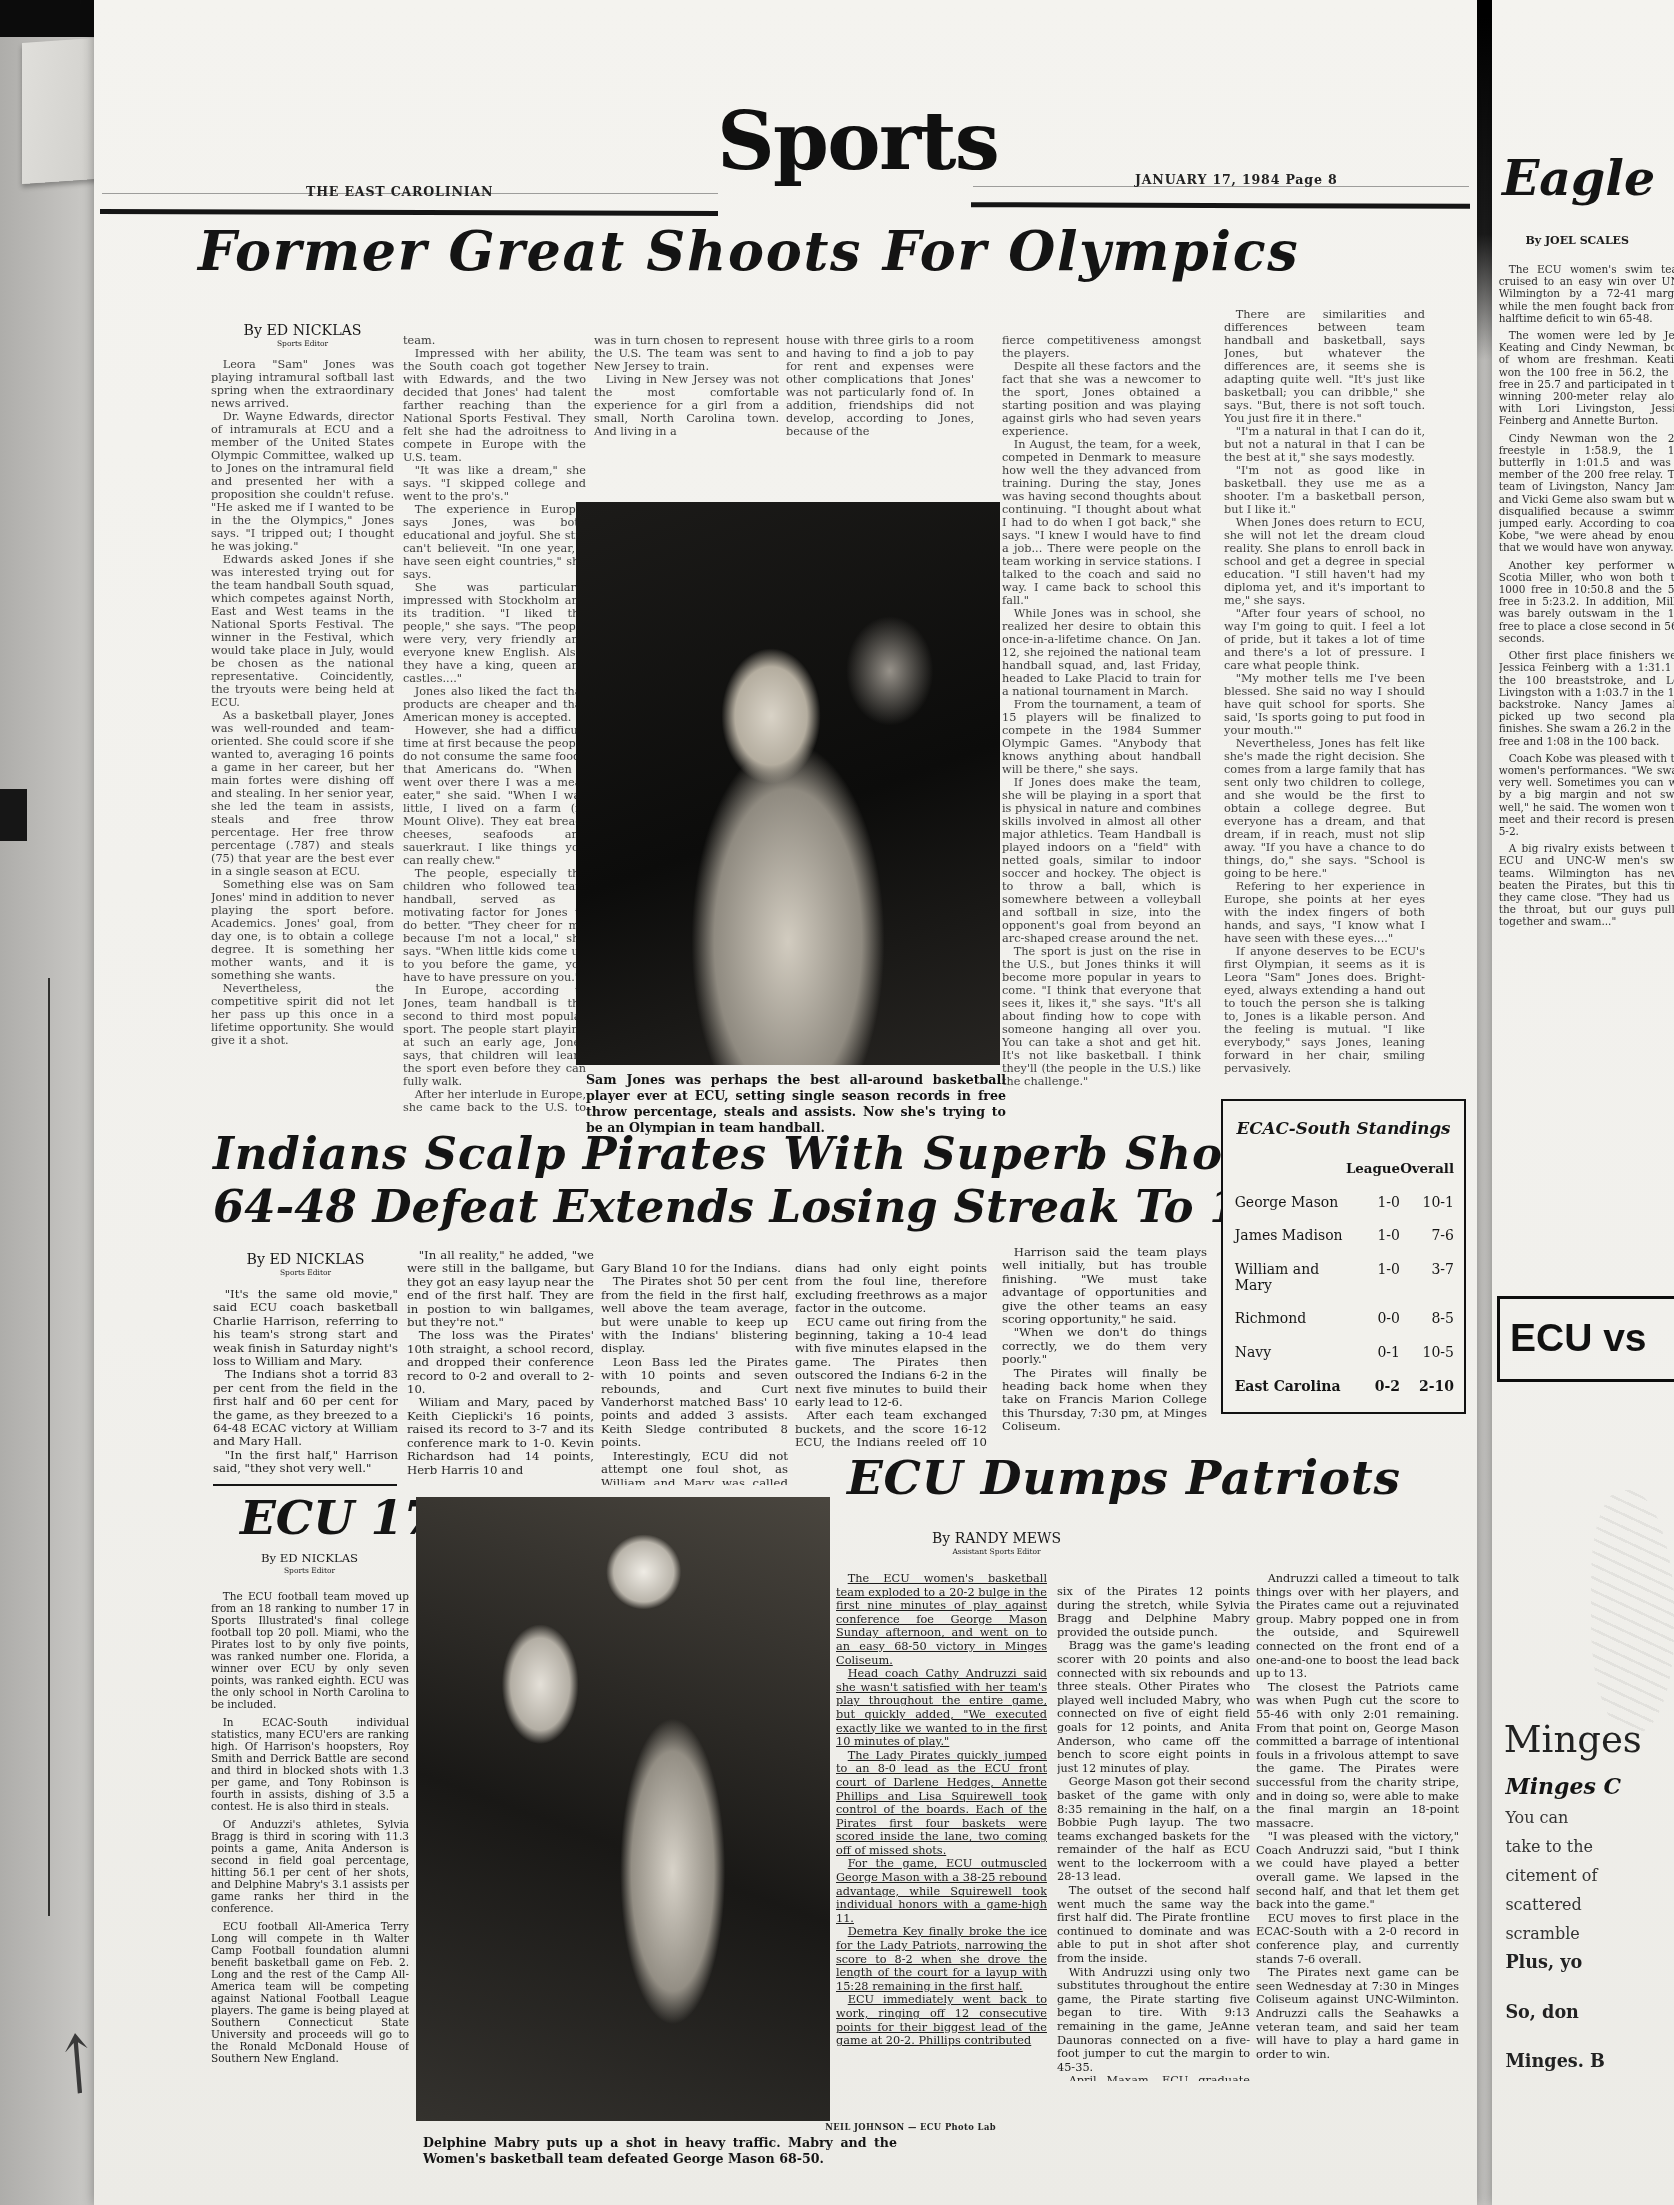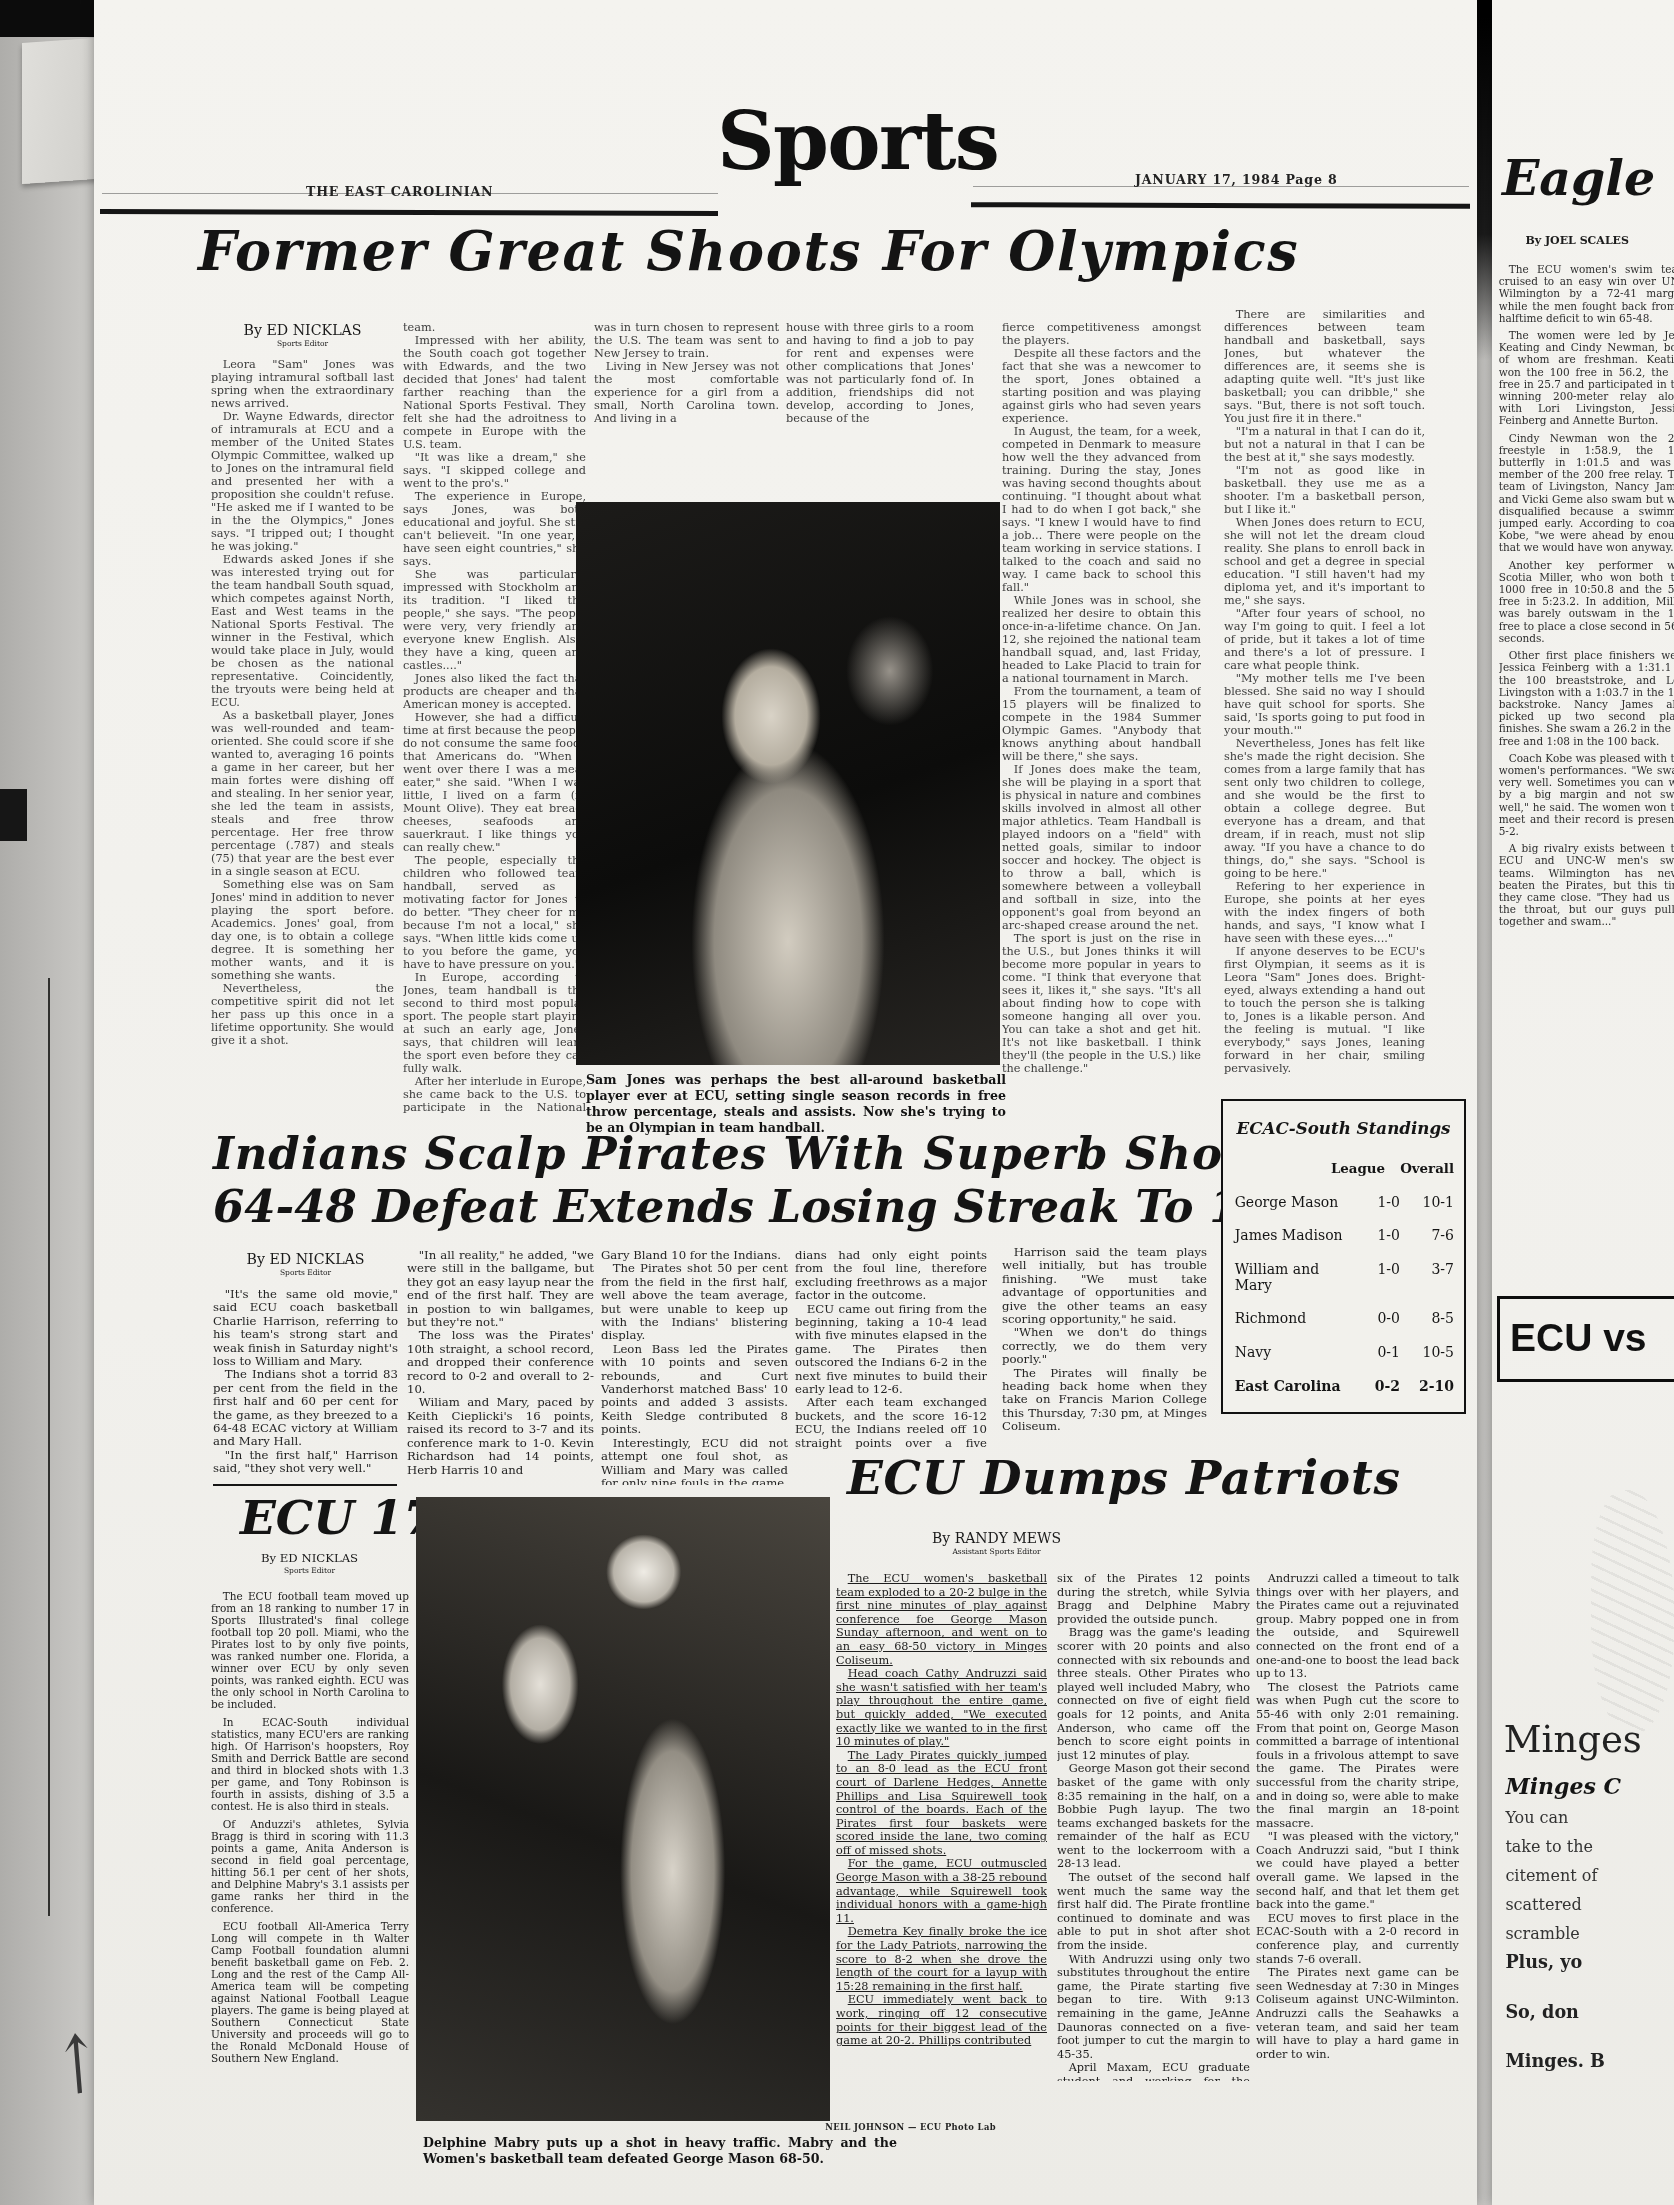--- a/index.html
+++ b/index.html
@@ -10,41 +10,41 @@
   .hl{font-family:"DejaVu Serif",serif;font-style:italic;font-weight:bold;color:#141414;white-space:nowrap;}
   .masthead-small{font-weight:bold;font-size:12.6px;letter-spacing:0.8px;color:#222;}
   .sports-title{font-family:"DejaVu Serif",serif;font-weight:bold;font-size:80px;color:#101010;letter-spacing:-1.7px;}
   .rule{background:#151515;}
   .thinrule{background:#555;height:0.8px;}
   .byline{text-align:center;font-weight:normal;color:#1a1a1a;}
   .byline .n{font-size:14.2px;display:block;}
   .byline .r{font-size:7.5px;display:block;margin-top:0.8px;}
   .body-col{text-align:justify;overflow:hidden;}
   .body-col p{margin:0;text-indent:11.7px;}
-  .body-col p.cont{text-indent:0;}
+  .body-col p.cont{text-indent:0;margin-top:13px;}
   .a1{font-size:11.3px;line-height:13px;color:#3c3c3c;}
   .a2{font-size:11.7px;line-height:13.4px;color:#242424;}
   .a3{font-size:11.3px;line-height:13.6px;color:#1d1d1d;}
   .a4{font-size:10.5px;line-height:12px;color:#1d1d1d;}
   .a4 p{margin-top:5.9px;}
   .caption{font-weight:bold;font-size:12.6px;line-height:16px;color:#141414;text-align:justify;}
   .credit{font-weight:bold;font-size:8.4px;color:#222;text-align:right;letter-spacing:0.4px;}
   .photo1{background:
     radial-gradient(ellipse 80px 109px at 46% 38%, #d9d3c7 0%, #b4ad9f 45%, rgba(0,0,0,0) 62%),
     radial-gradient(ellipse 134px 276px at 50% 78%, #d2ccc0 0%, #8f8a80 55%, rgba(0,0,0,0) 72%),
     radial-gradient(ellipse 67px 84px at 74% 30%, #97928a 0%, rgba(0,0,0,0) 65%),
     linear-gradient(160deg,#1c1b19 0%,#0c0c0b 55%,#272522 100%);}
   .photo2{background:
     radial-gradient(ellipse 59px 92px at 30% 30%, #e4e0d8 0%, #b3aea4 50%, rgba(0,0,0,0) 65%),
     radial-gradient(ellipse 75px 218px at 62% 60%, #d8d3c9 0%, #938e84 55%, rgba(0,0,0,0) 70%),
     radial-gradient(ellipse 50px 50px at 55% 12%, #efece5 0%, #b9b4aa 60%, rgba(0,0,0,0) 75%),
     linear-gradient(20deg,#34322e 0%,#191816 45%,#4a463f 100%);}
   .standings{border:2.5px solid #111;background:#f2f1ec;color:#151515;}
   .standings .t{font-style:italic;font-weight:bold;font-size:16.7px;text-align:center;margin-top:17px;}
-  .standings .hdr{display:flex;justify-content:flex-end;font-weight:bold;font-size:13.4px;margin:22px 10px 0 4px;gap:15px;}
+  .standings .hdr{display:flex;justify-content:flex-end;font-weight:bold;font-size:13.4px;margin:22px 10px 0 4px;}
   .srow{display:flex;margin:17.6px 10px 0 11.7px;font-size:14px;}
   .srow .c0{flex:1;}
   .srow .c1{width:47px;text-align:right;}
   .srow .c2{width:54px;text-align:right;}
   .srow.bold{font-weight:bold;}
   .rp-art{font-size:10.5px;line-height:12.2px;color:#2e2e2e;text-align:justify;overflow:hidden;}
   .rp-art p{margin:0 0 5px 0;text-indent:10px;}
   .ecuvs{border:3.3px solid #0d0d0d;font-family:"Liberation Sans",sans-serif;font-weight:bold;font-size:39px;color:#111;line-height:77px;padding-left:10px;overflow:hidden;white-space:nowrap;}
   .adcopy p{margin:0 0 10px 0;font-size:16px;color:#333;}
   .adbold p{margin:0 0 28.5px 0;font-size:17.6px;font-weight:bold;color:#222;}

